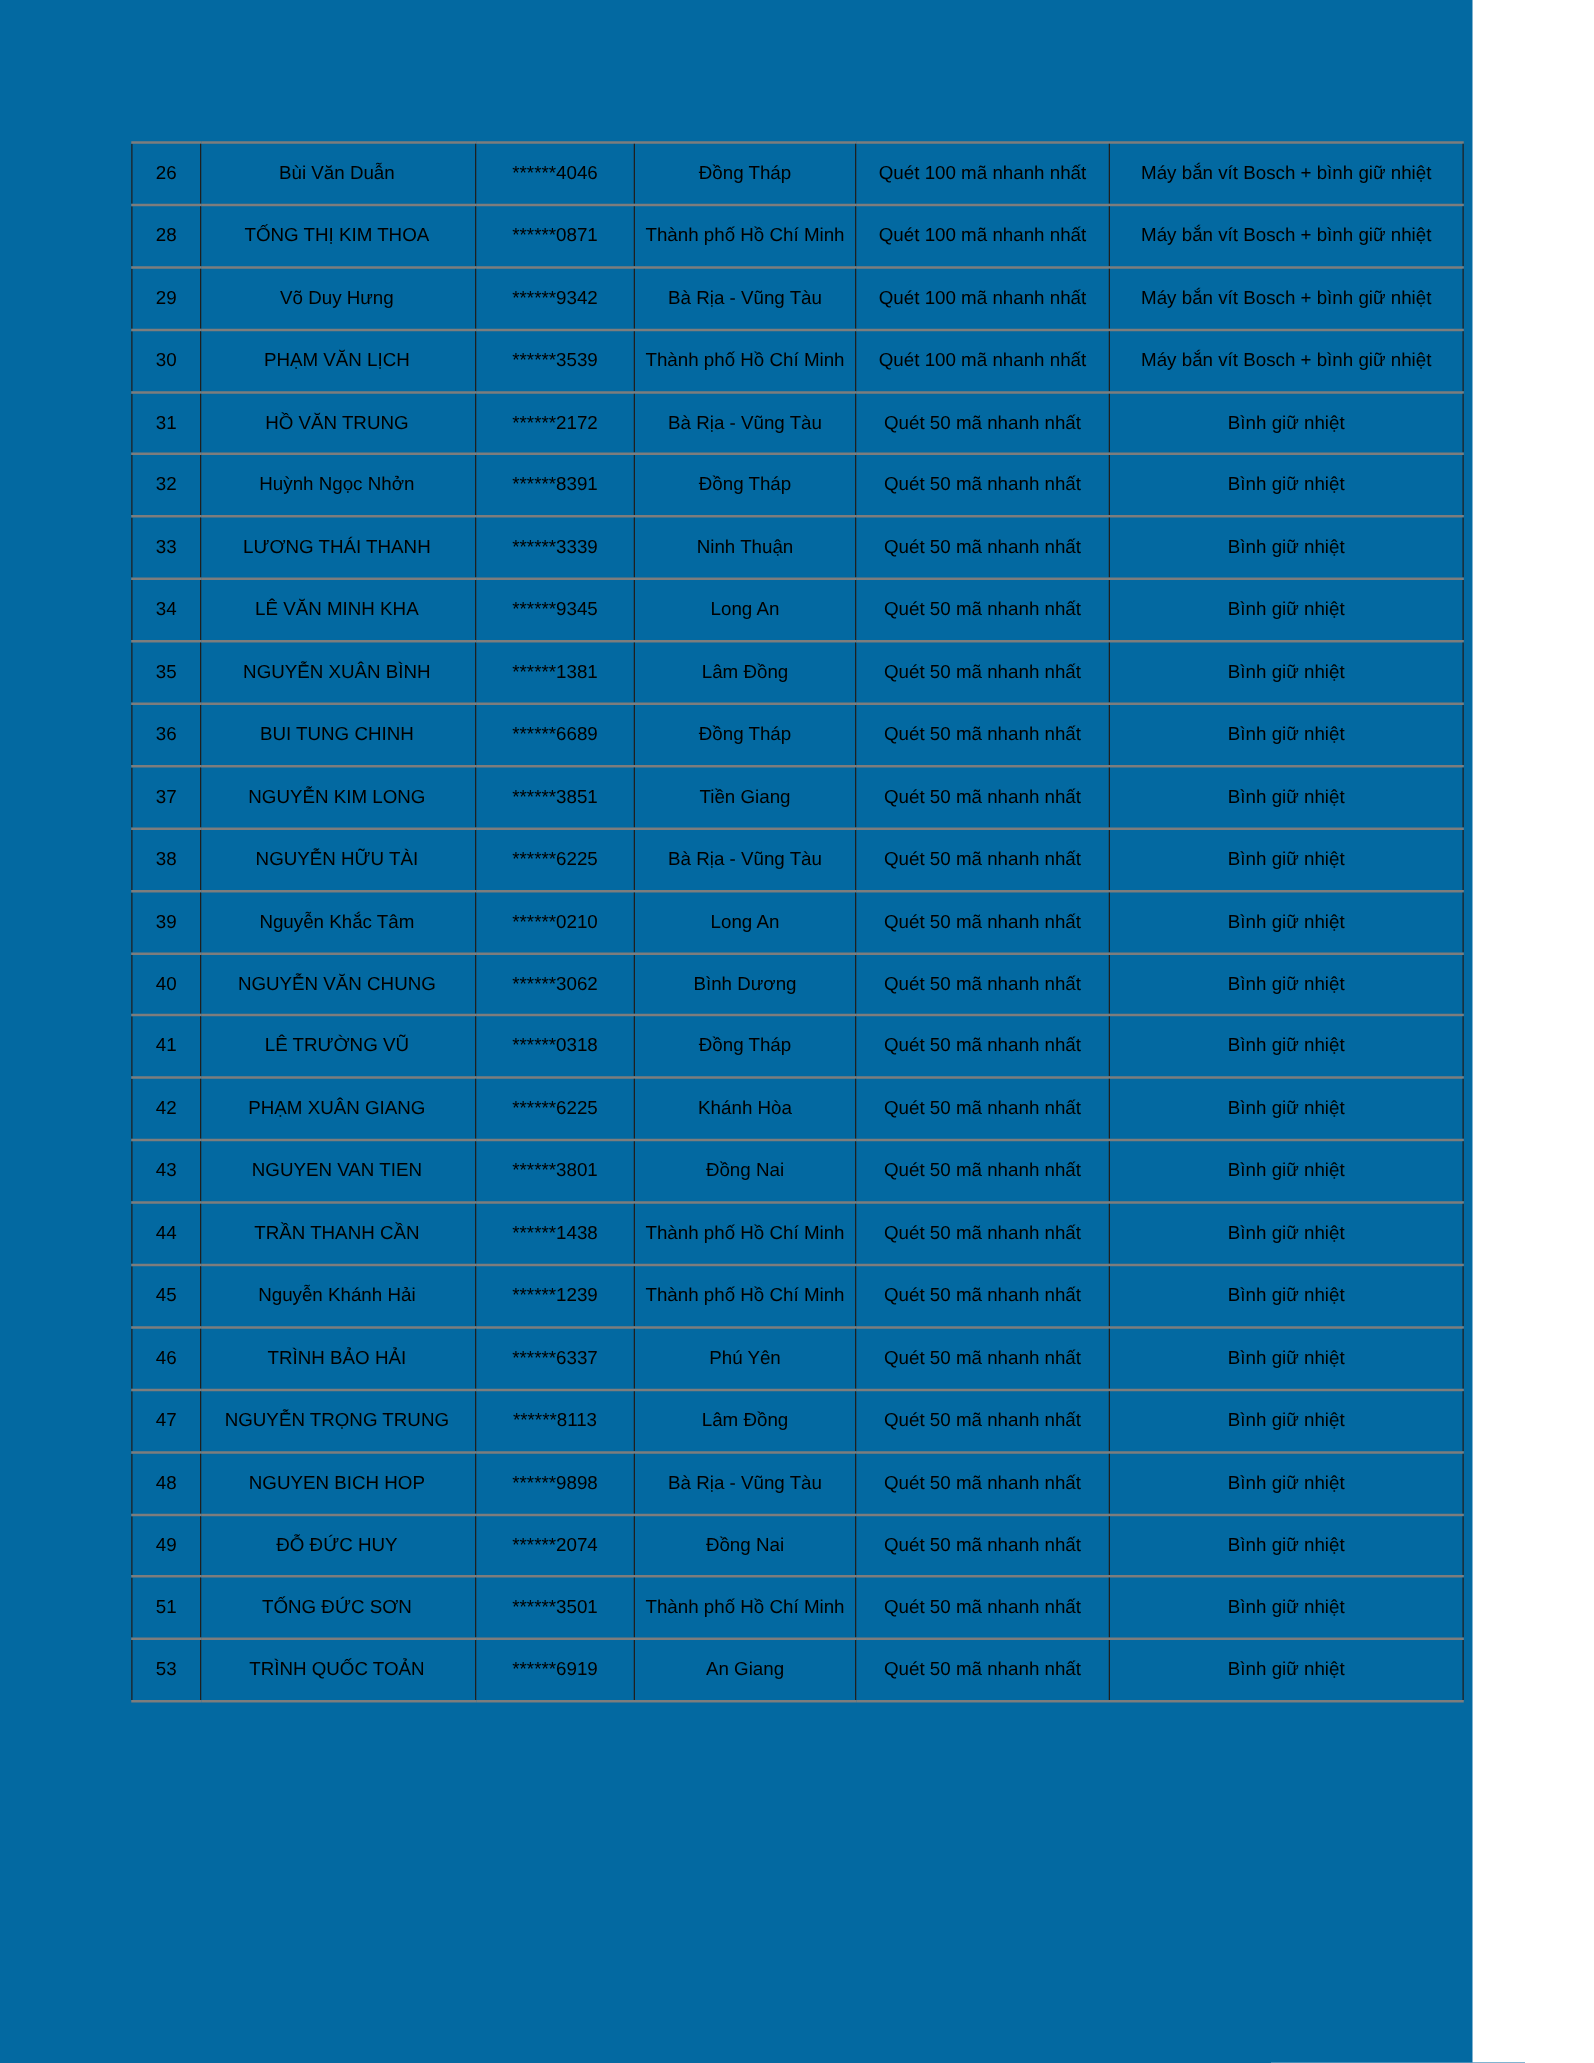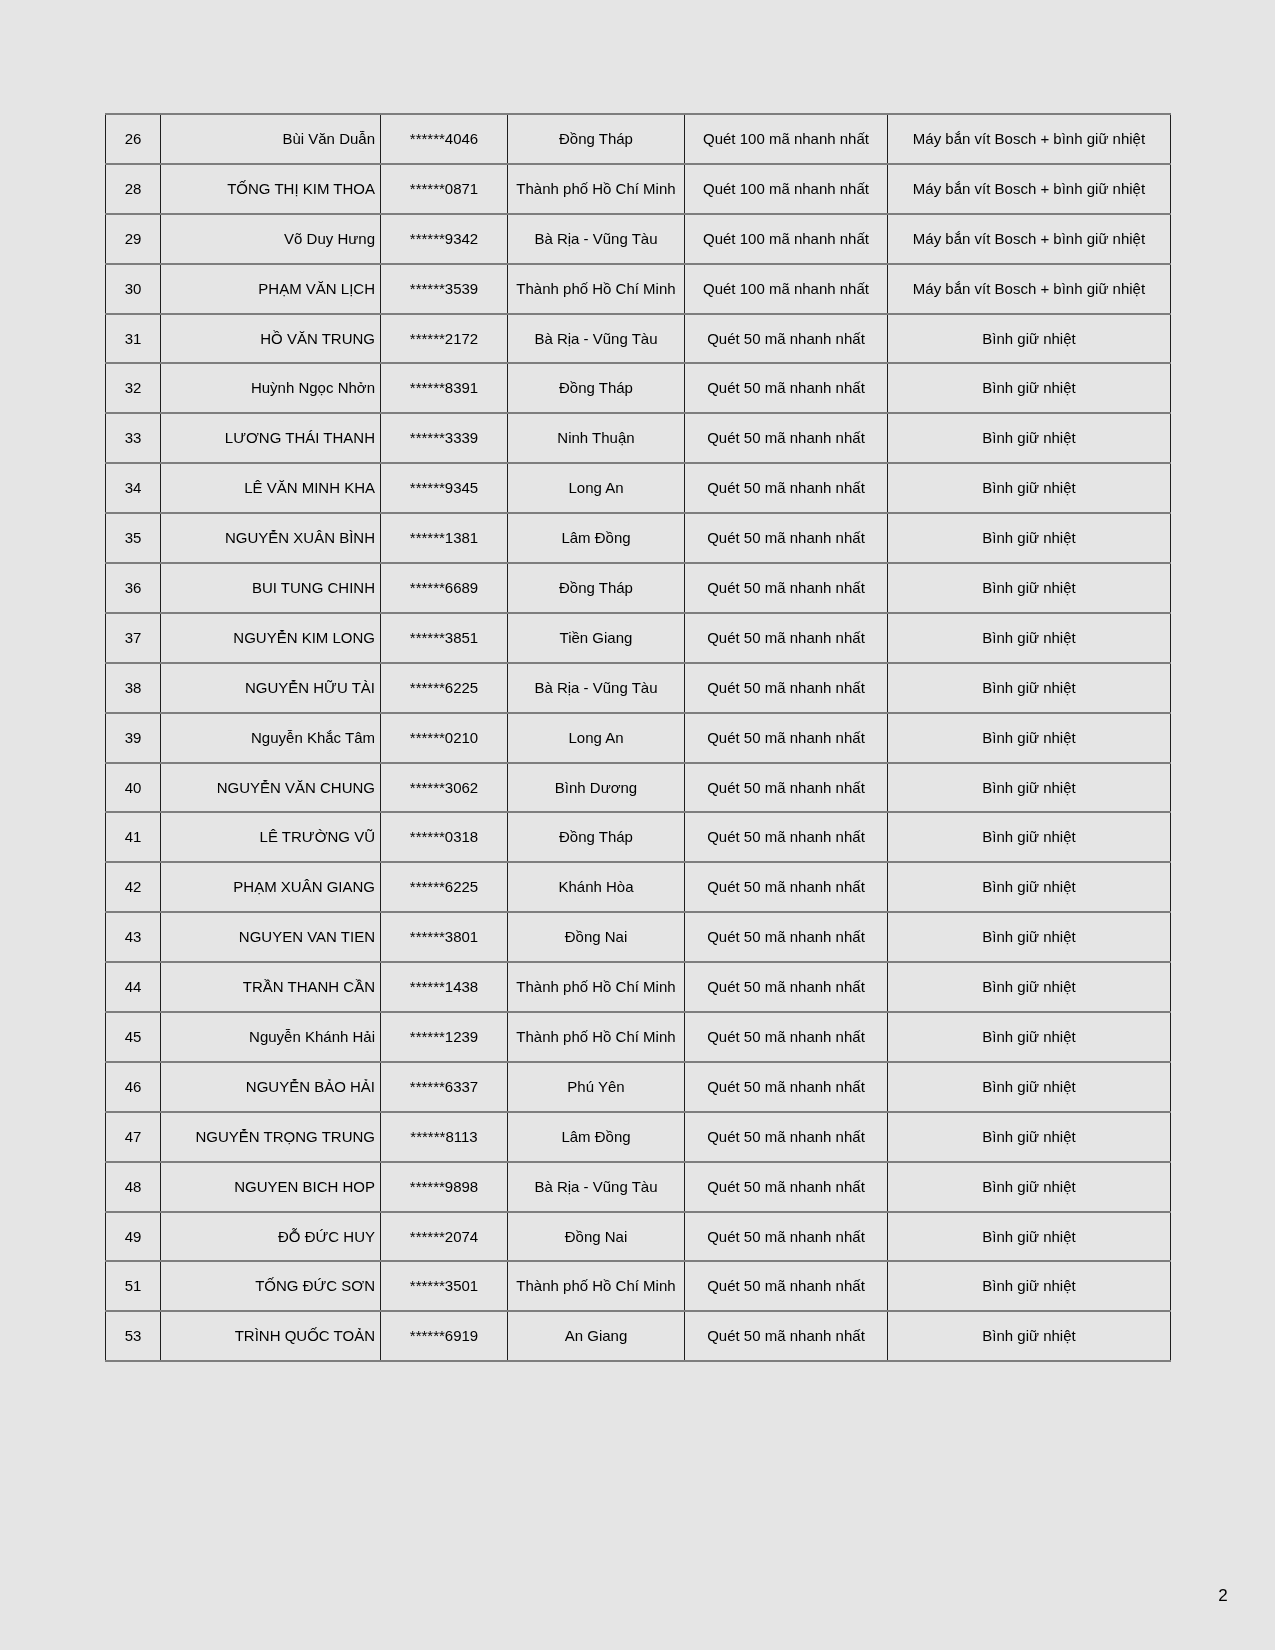--- a/index.html
+++ b/index.html
@@ -1,20 +1,20 @@
 <!DOCTYPE html>
 <html><head>
 <meta charset="utf-8">
 <style>
   html, body { margin: 0; padding: 0; }
   .page {
     position: relative;
-    width: 1275px;
+    width: 1178px;
     height: 1650px;
-    background: #e5e5e5;
+    background: #0369a1;
     font-family: "Liberation Sans", sans-serif;
     color: #000000;
     overflow: hidden;
   }
   table.winners {
     position: absolute;
     left: 105px;
     top: 113px;
     width: 1065px;
     border-collapse: collapse;
@@ -29,21 +29,21 @@
     font-size: 15px;
     line-height: 18px;
     color: #000000;
     padding: 2px 5px;
     vertical-align: middle;
     text-align: center;
     overflow: hidden;
     white-space: nowrap;
   }
   table.winners td.col-name {
-    text-align: right;
+    text-align: center;
     padding-left: 3px;
   }
   col.c-no        { width: 55px; }
   col.c-name      { width: 220px; }
   col.c-phone     { width: 127px; }
   col.c-province  { width: 177px; }
   col.c-achievement { width: 203px; }
   col.c-prize     { width: 283px; }
   .page-number {
     position: absolute;
@@ -216,21 +216,21 @@
         <tr>
           <td class="col-no">45</td>
           <td class="col-name">Nguyễn Khánh Hải</td>
           <td class="col-phone">******1239</td>
           <td class="col-province">Thành phố Hồ Chí Minh</td>
           <td class="col-achievement">Quét 50 mã nhanh nhất</td>
           <td class="col-prize">Bình giữ nhiệt</td>
         </tr>
         <tr>
           <td class="col-no">46</td>
-          <td class="col-name">NGUYỄN BẢO HẢI</td>
+          <td class="col-name">TRÌNH BẢO HẢI</td>
           <td class="col-phone">******6337</td>
           <td class="col-province">Phú Yên</td>
           <td class="col-achievement">Quét 50 mã nhanh nhất</td>
           <td class="col-prize">Bình giữ nhiệt</td>
         </tr>
         <tr>
           <td class="col-no">47</td>
           <td class="col-name">NGUYỄN TRỌNG TRUNG</td>
           <td class="col-phone">******8113</td>
           <td class="col-province">Lâm Đồng</td>

